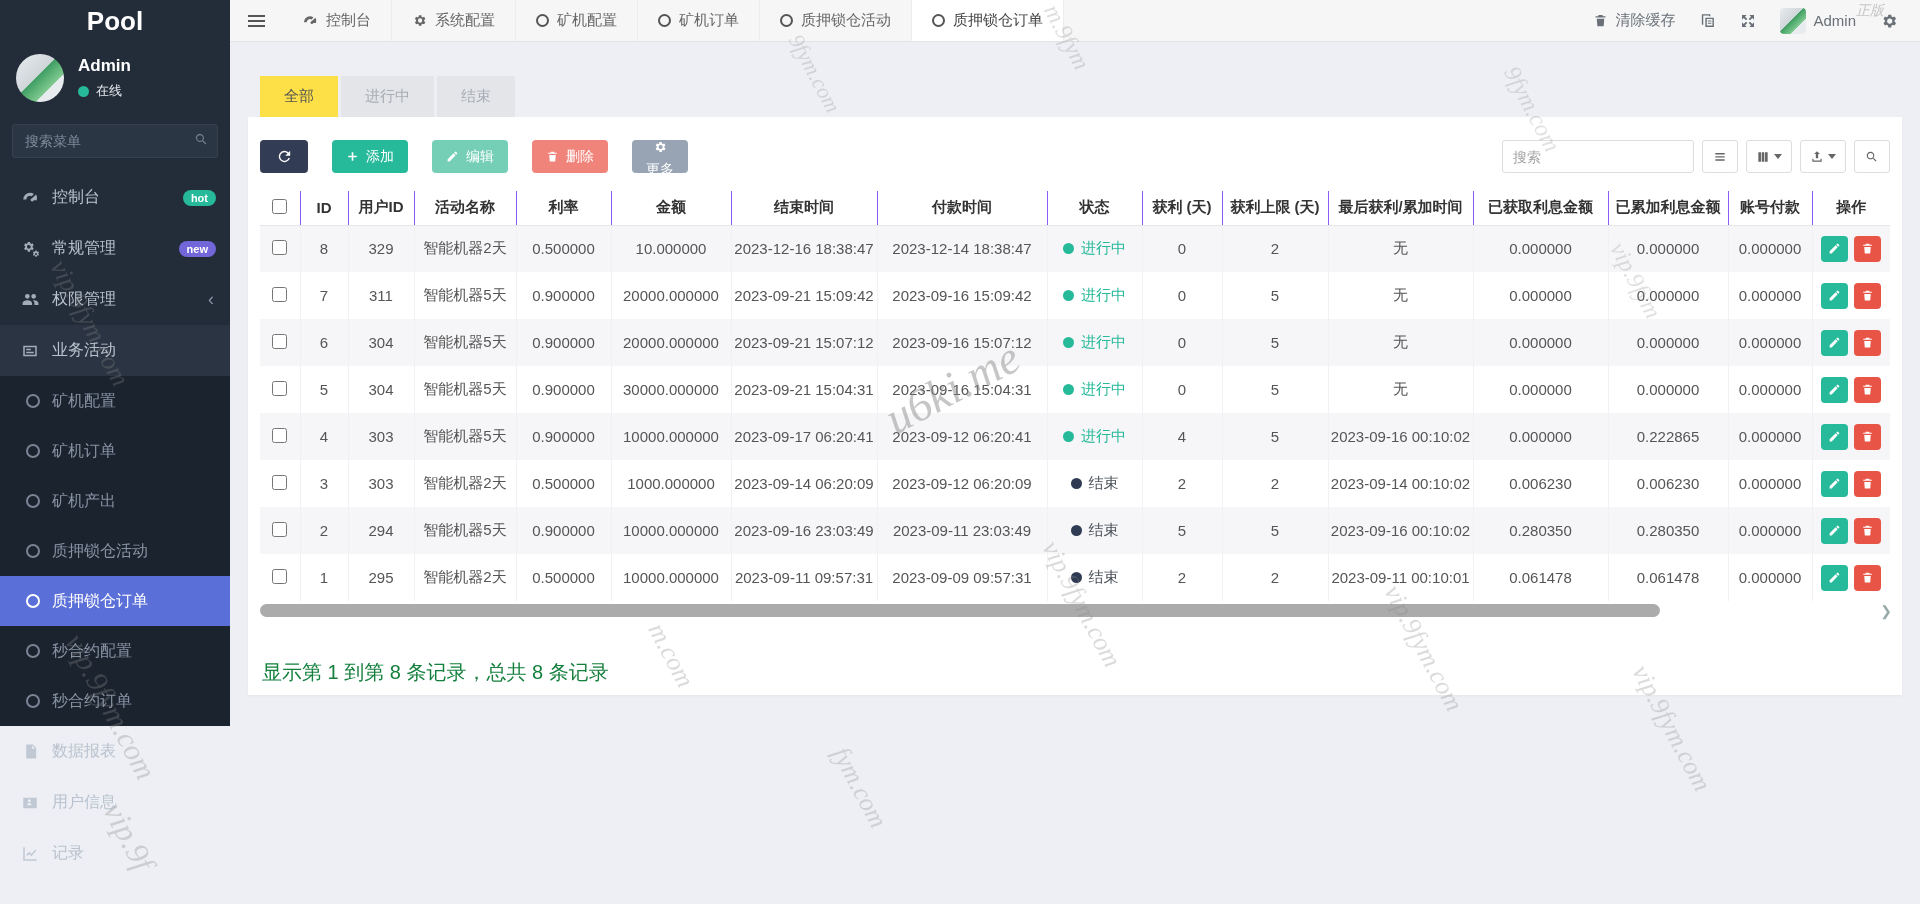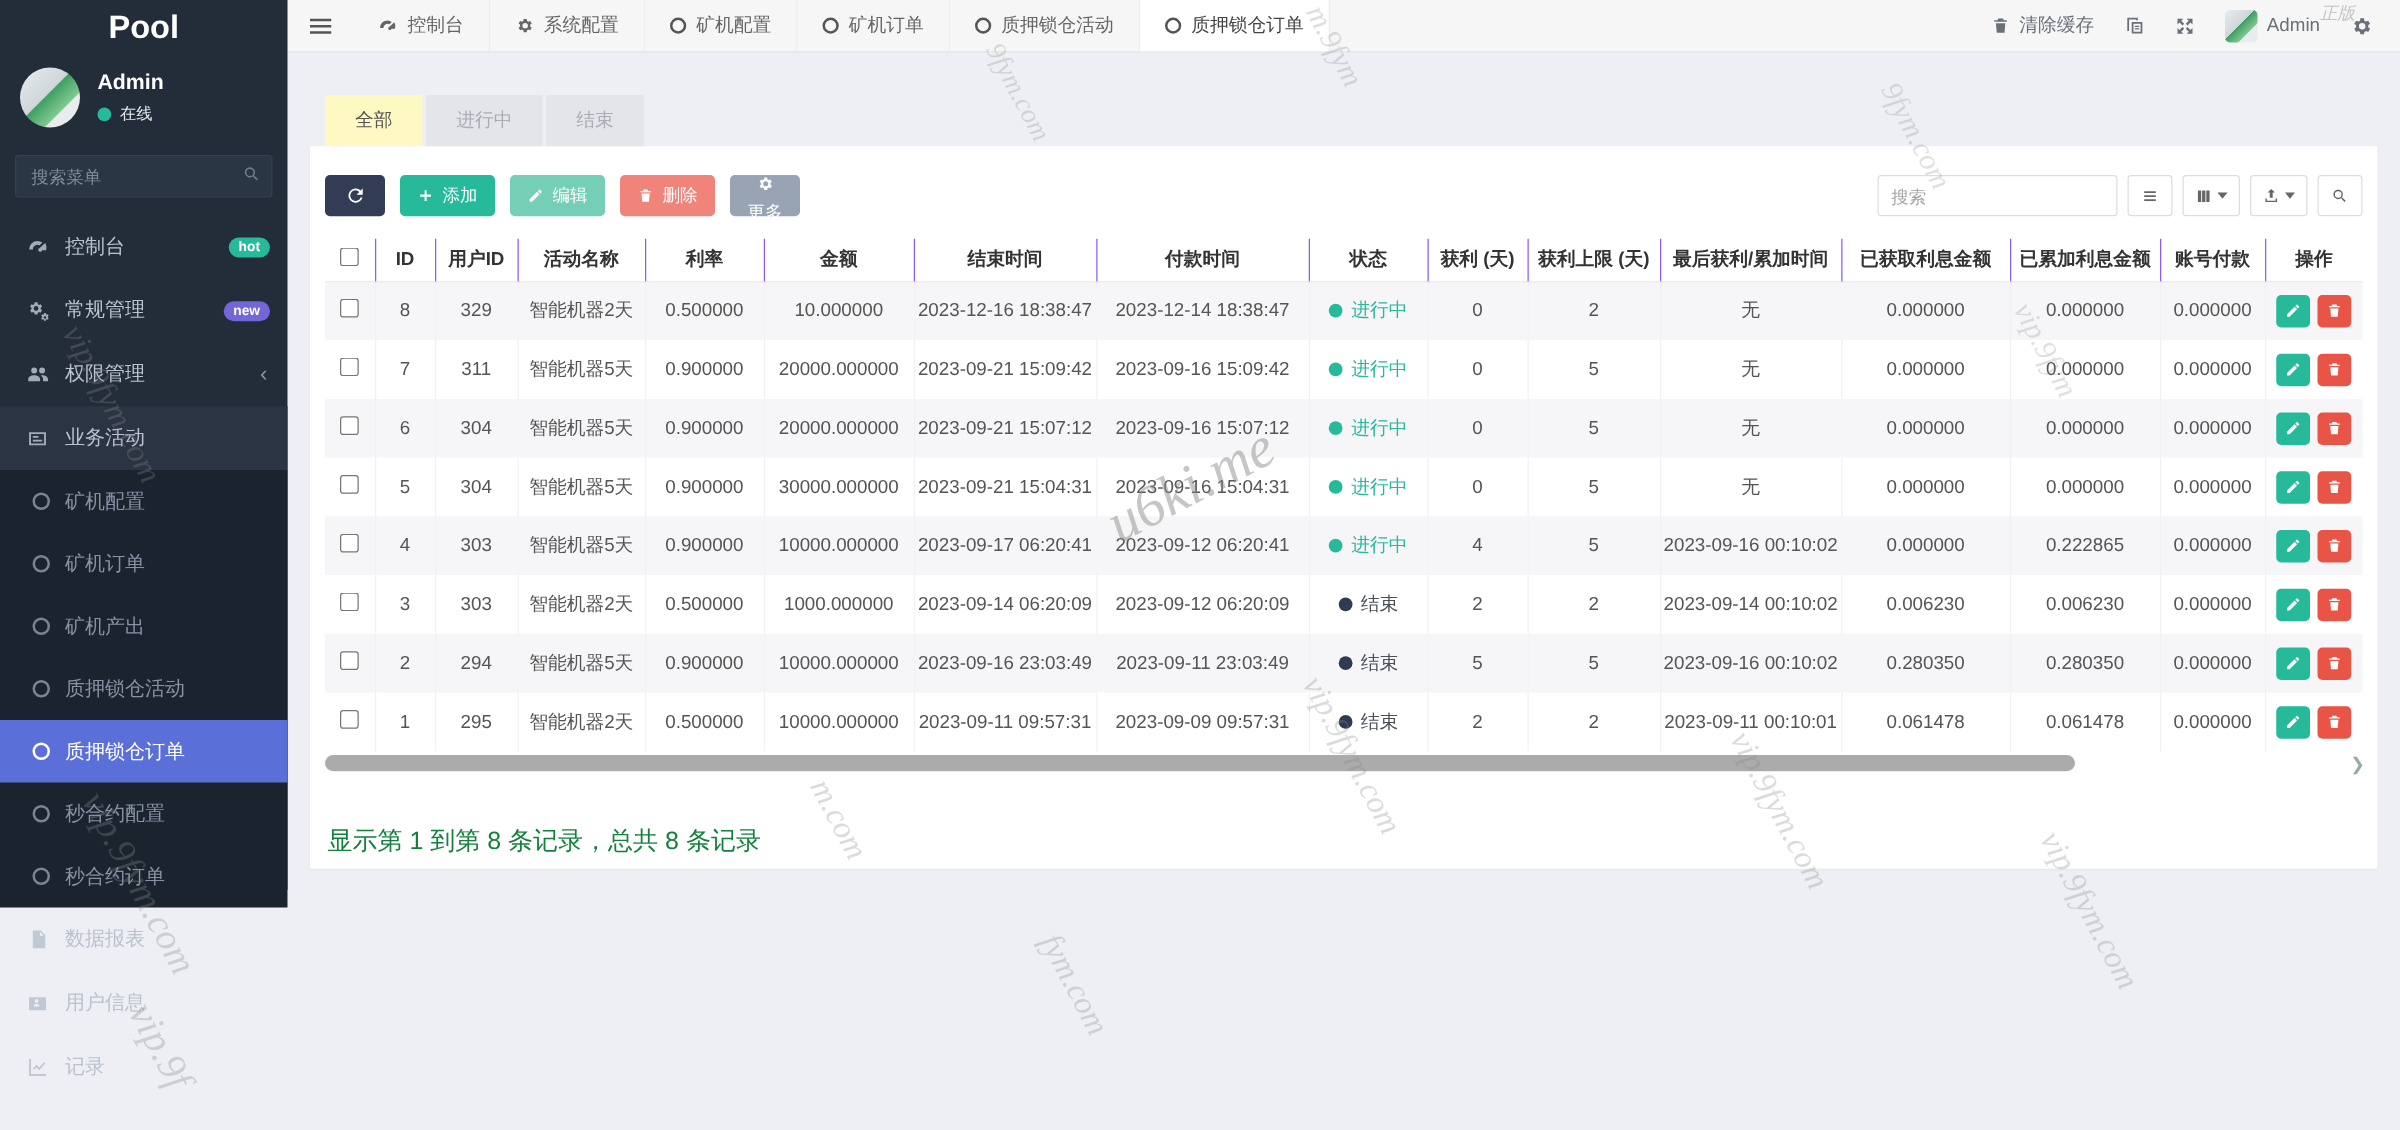--- a/index.html
+++ b/index.html
@@ -41,25 +41,25 @@
   .nav-tab { display:flex; align-items:center; padding:0 20px; font-size:15px; color:#666; gap:8px; cursor:pointer; border-right:1px solid #ededef; }
   .nav-tab.active { background:#fff; color:#444; }
   .nav-tab .ring { width:13px; height:13px; border:2px solid #555; border-radius:50%; display:inline-block; }
   .nav-right { margin-left:auto; display:flex; align-items:center; gap:24px; padding-right:22px; color:#697077; font-size:15px; }
   .nav-right .nr-item { display:flex; align-items:center; gap:7px; cursor:pointer; }
   .mini-avatar { width:26px; height:26px; border-radius:4px; background:linear-gradient(135deg,#e8ecef 0%,#cfd6da 45%,#3f9e63 46%,#7fc98f 70%,#e8ecef 71%); }
 
   
   .filter-tabs { position:absolute; left:260px; top:76px; display:flex; gap:3px; z-index:3; }
   .ftab { height:41px; padding:0 24px; display:flex; align-items:center; font-size:15px; background:#e3e5e9; color:#a9adb5; cursor:pointer; }
-  .ftab.active { background:#fef9c3; color:#555; }
+  .ftab.active { background:#fde047; color:#555; }
   .panel { position:absolute; left:248px; top:117px; width:1654px; height:578px; background:#fff; box-shadow:0 1px 2px rgba(0,0,0,.04); }
 
   .toolbar { position:absolute; left:12px; top:23px; width:1630px; height:34px; }
-  .tb-left { display:flex; gap:12px; position:absolute; left:0; top:0; }
+  .tb-left { display:flex; gap:24px; position:absolute; left:0; top:0; }
   .btn { height:33px; border:none; border-radius:4px; color:#fff; font-size:14px; display:flex; align-items:center; gap:7px; padding:0 14px; cursor:pointer; font-family:inherit; }
   .btn svg { flex:0 0 auto; }
   .btn-refresh { background:#323d55; width:48px; justify-content:center; }
   .btn-add { background:#26b99a; }
   .btn-edit { background:#74cfb6; }
   .btn-del { background:#f0847b; }
   .btn-more { background:#98a3b3;flex-direction:column; }
   .tb-right { position:absolute; right:0; top:0; display:flex; gap:8px; align-items:center; }
   .tb-search { width:192px; height:33px; border:1px solid #ddd; border-radius:3px; font-size:14px; padding:0 10px; color:#6d28d9; outline:none; }
   .tb-search::placeholder { color:#a5a5a5; }

